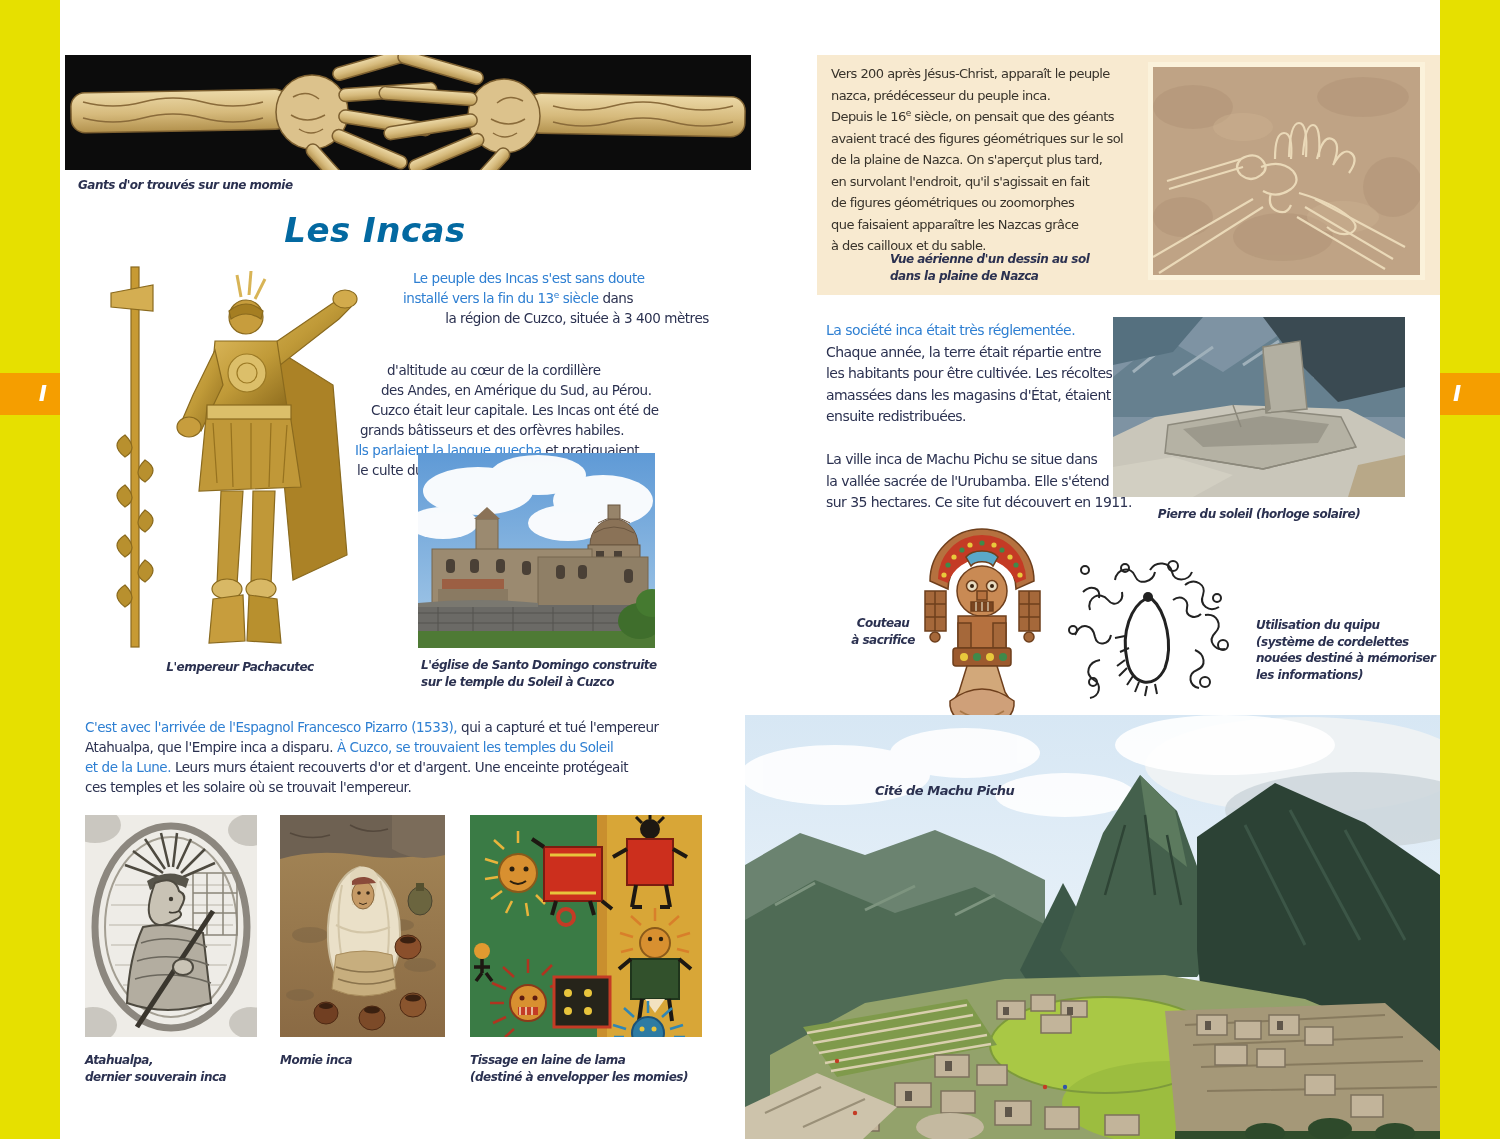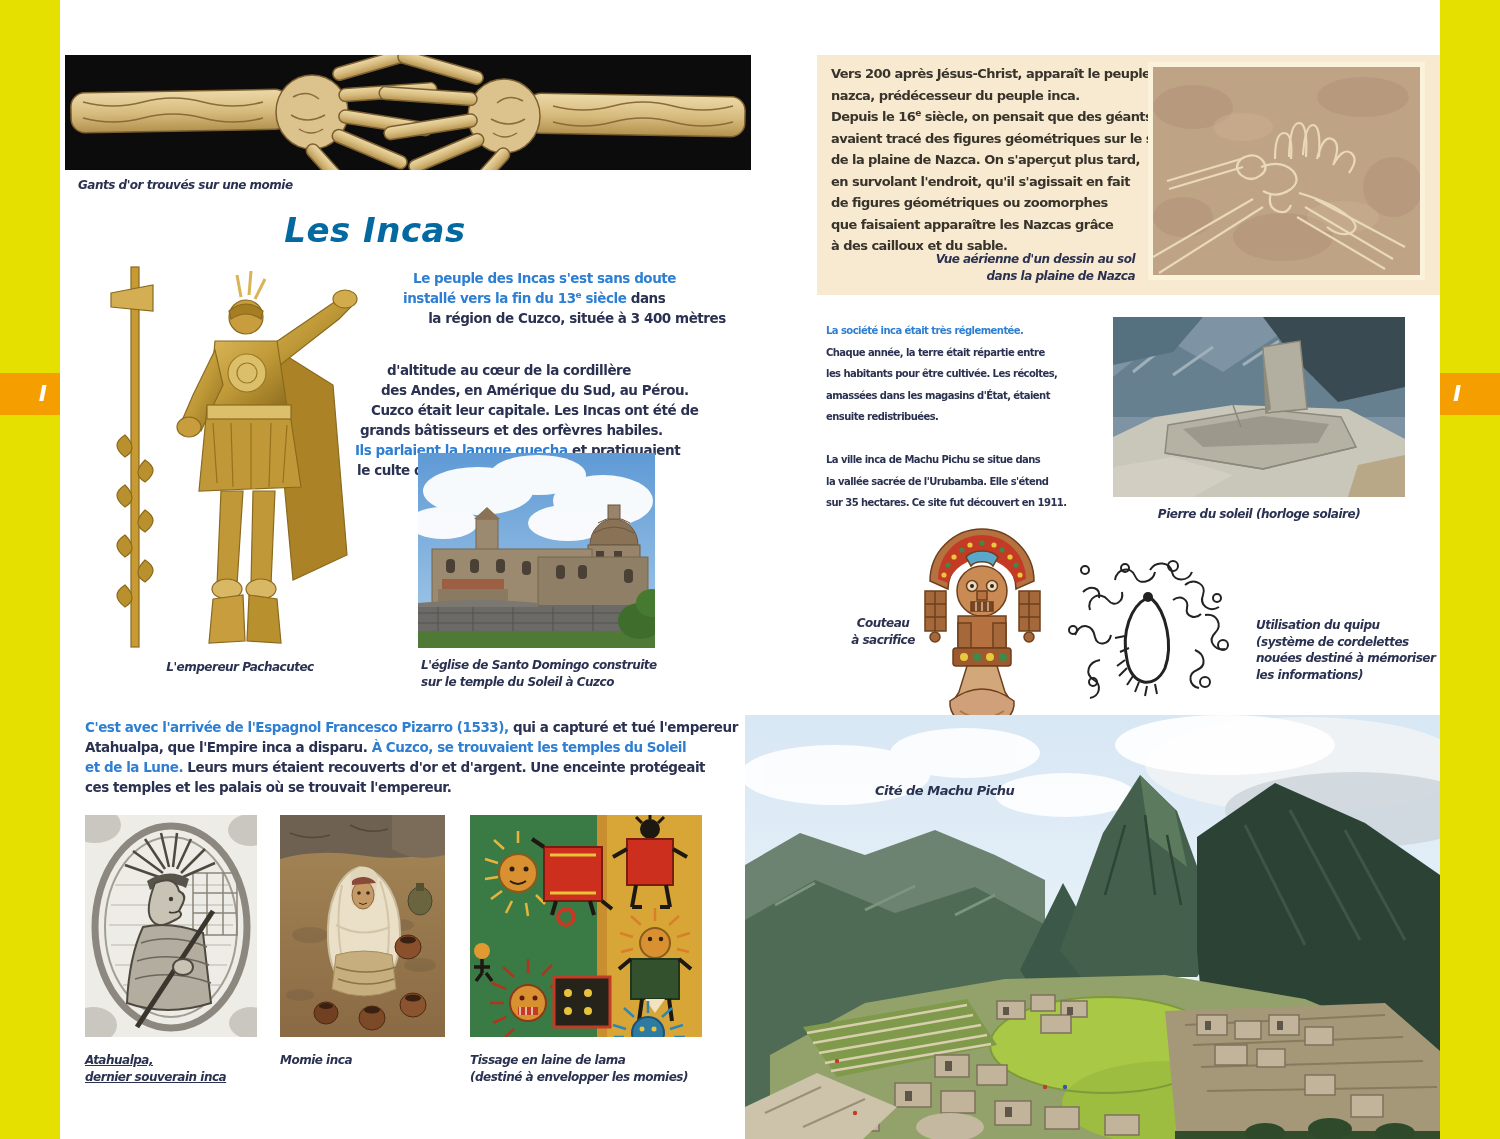--- a/index.html
+++ b/index.html
@@ -1,30 +1,30 @@
 <!DOCTYPE html>
 <html><head>
 <meta charset="utf-8">
 <style>
   html,body{margin:0;padding:0;background:#888;}
   #page{position:relative;width:1500px;height:1139px;background:#ffffff;overflow:hidden;
         font-family:"DejaVu Sans",sans-serif;}
-  .abs{position:absolute;font-weight:bold;}
+  .abs{position:absolute;}
   
   .ybar{position:absolute;top:0;width:60px;height:1139px;background:#e6e000;}
   .otab{position:absolute;width:60px;height:42px;background:#f59e00;color:#fff;
         font:bold italic 22px/42px "DejaVu Sans",sans-serif;}
   
   .bodytext{color:#2b3150;font-size:13.5px;line-height:20px;letter-spacing:-0.45px;}
   .bodytext .rl{white-space:nowrap;}
   .hl{color:#2e7fd2;}
   sup{font-size:9px;line-height:0;}
   .nazcatext{color:#38332b;font-size:13px;line-height:21.5px;letter-spacing:-0.55px;}
   .nazcatext .rl{white-space:nowrap;}
-  .societytext{font-size:10px;line-height:21.5px;letter-spacing:-0.55px;}
+  .societytext{font-size:14px;line-height:21.5px;letter-spacing:-0.55px;}
   .caption{color:#2b3150;font:bold italic 12px/16.5px "DejaVu Sans",sans-serif;
            letter-spacing:-0.5px;white-space:pre-line;}
   .title{color:#0369a1;font:bold italic 34px/40px "DejaVu Sans",sans-serif;letter-spacing:0.5px;
          text-align:center;}
   
   .intro .rl:nth-child(1){padding-left:58px;}
   .intro .rl:nth-child(2){padding-left:48px;}
   .intro .rl:nth-child(3){padding-left:44px;text-align:center;}
   .intro .rl:nth-child(4){padding-left:32px;margin-top:32px;}
   .intro .rl:nth-child(5){padding-left:26px;}
@@ -207,21 +207,21 @@
   </div>
 
   <div class="abs caption" style="left:95px;top:659px;width:290px;text-align:center;">L'empereur Pachacutec</div>
   <div class="abs caption" style="left:421px;top:657px;width:250px;">L'église de Santo Domingo construite
 sur le temple du Soleil à Cuzco</div>
 
   <div class="abs bodytext" style="left:85px;top:717px;width:670px;">
       <div class="rl"><span class="hl">C'est avec l'arrivée de l'Espagnol Francesco Pizarro (1533),</span><span> qui a capturé et tué l'empereur</span></div>
       <div class="rl"><span>Atahualpa, que l'Empire inca a disparu. </span><span class="hl">À Cuzco, se trouvaient les temples du Soleil</span></div>
       <div class="rl"><span class="hl">et de la Lune.</span><span> Leurs murs étaient recouverts d'or et d'argent. Une enceinte protégeait</span></div>
-      <div class="rl"><span>ces temples et les palais où se trouvait l'empereur.</span></div>
+      <div class="rl"><span>ces temples et les solaire où se trouvait l'empereur.</span></div>
     </div>
 
   <div class="imgbox" style="left:85px;top:815px;width:172px;height:222px;">
     <svg width="172" height="222" viewBox="0 0 172 222">
       <rect width="172" height="222" fill="#eeece7"></rect>
       <g opacity="0.35" fill="#8a857a">
         <ellipse cx="10" cy="10" rx="26" ry="18"></ellipse>
           <ellipse cx="165" cy="15" rx="22" ry="16"></ellipse>
         <ellipse cx="8" cy="210" rx="24" ry="18"></ellipse>
           <ellipse cx="166" cy="208" rx="22" ry="16"></ellipse>
@@ -351,21 +351,21 @@
 
       <g stroke="#2f86b5" stroke-width="2.5">
         <path d="M178,198 v-12 M164,202 l-10,-9 M156,214 l-13,-4 M192,202 l10,-9 M200,214 l13,-4 M154,222 l-10,0 M204,222 l11,0"></path>
       </g>
       <circle cx="178" cy="218" r="16" fill="#2d7ba3" stroke="#1d5276" stroke-width="2"></circle>
       <circle cx="172" cy="214" r="2.5" fill="#e8c43c"></circle>
         <circle cx="184" cy="214" r="2.5" fill="#e8c43c"></circle>
     </svg>
   </div>
 
-  <div class="abs caption" style="left:85px;top:1052px;width:200px;text-decoration:underline;">Atahualpa,
+  <div class="abs caption" style="left:85px;top:1052px;width:200px;">Atahualpa,
 dernier souverain inca</div>
   <div class="abs caption" style="left:280px;top:1052px;width:180px;">Momie inca</div>
   <div class="abs caption" style="left:470px;top:1052px;width:240px;">Tissage en laine de lama
 (destiné à envelopper les momies)</div>
 
   <div class="abs" style="left:817px;top:55px;width:623px;height:240px;background:#f8ead0;"></div>
   <div class="abs nazcatext" style="left:831px;top:63px;width:320px;">
       <div class="rl"><span>Vers 200 après Jésus-Christ, apparaît le peuple</span></div>
       <div class="rl"><span>nazca, prédécesseur du peuple inca.</span></div>
       <div class="rl"><span>Depuis le 16</span><sup>e</sup><span> siècle, on pensait que des géants</span></div>
@@ -403,21 +403,21 @@
         <path d="M164,92 q6,-24 15,-20 q9,4 2,24"></path>
         <path d="M180,98 q10,-18 18,-12 q8,6 -2,20"></path>
         <path d="M146,126 q34,10 50,24 q12,10 2,16 q-12,4 -24,-6"></path>
         <path d="M152,140 L240,192"></path>
           <path d="M144,150 L232,202"></path>
           <path d="M162,132 L252,180"></path>
         <path d="M118,126 q-4,14 6,18 q10,4 14,-6"></path>
       </g>
     </svg>
   </div>
-  <div class="abs caption" style="left:890px;top:251px;width:245px;text-align:right;">Vue aérienne d'un dessin au sol
+  <div class="abs caption" style="left:890px;top:251px;width:245px;">Vue aérienne d'un dessin au sol
 dans la plaine de Nazca</div>
 
   <div class="abs bodytext societytext" style="left:826px;top:320px;width:300px;">
       <div class="rl"><span class="hl">La société inca était très réglementée.</span></div>
       <div class="rl"><span>Chaque année, la terre était répartie entre</span></div>
       <div class="rl"><span>les habitants pour être cultivée. Les récoltes,</span></div>
       <div class="rl"><span>amassées dans les magasins d'État, étaient</span></div>
       <div class="rl"><span>ensuite redistribuées.</span></div>
       <div class="rl">&nbsp;</div>
       <div class="rl"><span>La ville inca de Machu Pichu se situe dans</span></div>

